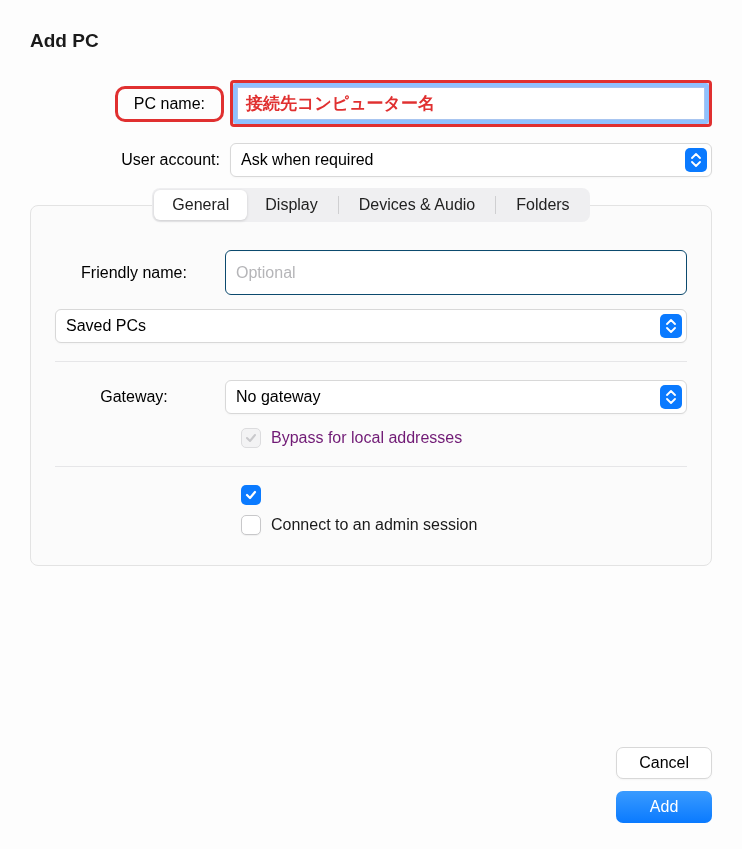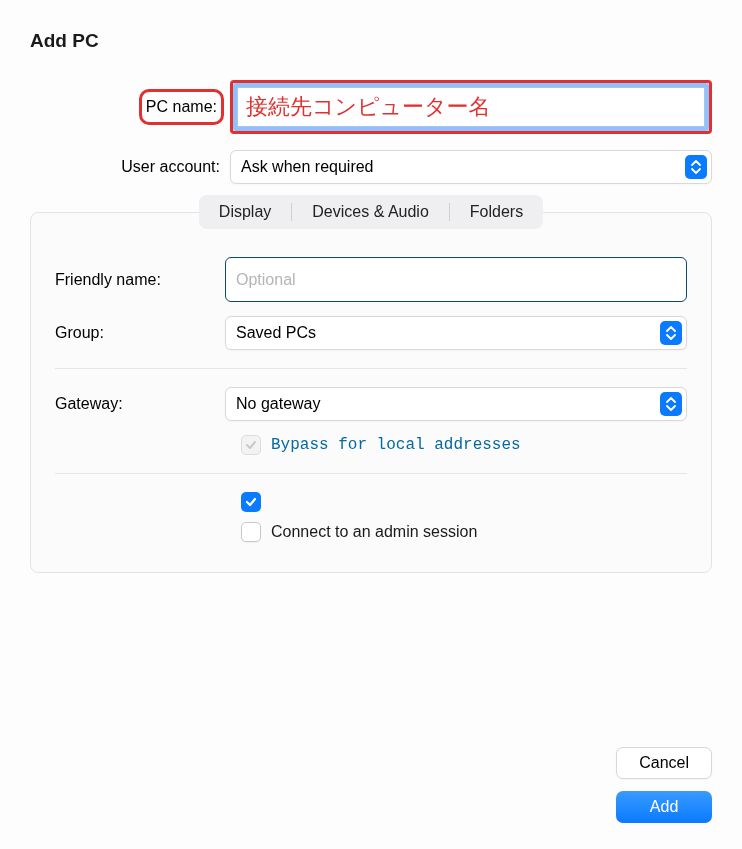--- a/index.html
+++ b/index.html
@@ -33,43 +33,43 @@
     }
     .row-control {
       flex: 1;
     }
 
     
     .pc-name-label-outline {
       display: inline-block;
       border: 3px solid #e03030;
       border-radius: 10px;
-      padding: 6px 4px;
+      padding: 6px 16px;
     }
     .pc-name-row .row-label { padding-right: 6px; }
     .pc-name-input-wrap {
       border: 3px solid #e03030;
       border-radius: 4px;
       padding: 0;
       flex: 1;
     }
     .pc-name-focus-ring {
       border: 4px solid rgba(10,120,255,0.45);
       border-radius: 3px;
       padding: 0;
     }
     .pc-name-inner {
       border: 1px solid #a8c5f0;
       background: #fff;
       padding: 4px 8px;
     }
     .pc-name-text {
       color: #e03030;
-      font-size: 22px;
-      font-weight: 400;
+      font-size: 17px;
+      font-weight: 700;
     }
 
     
     .select {
       position: relative;
       width: 100%;
       background: #fff;
       border: 1px solid #d8d8d8;
       border-radius: 6px;
       height: 32px;
@@ -136,21 +136,21 @@
 
     .panel-inner { padding: 0 24px; }
 
     .panel-row {
       display: flex;
       align-items: center;
       margin-bottom: 14px;
     }
     .panel-label {
       width: 170px;
-      text-align: left;
+      text-align: center;
       padding-right: 12px;
       font-size: 16px;
       color: #000;
     }
     .panel-control { flex: 1; }
 
     .text-input {
       width: 100%;
       height: 45px;
       border: 1px solid #0c4a6e;
@@ -191,21 +191,21 @@
     }
     .checkbox.unchecked {
       background: #fff;
       border: 1px solid #c8c8ca;
       box-shadow: 0 1px 1px rgba(0,0,0,0.05);
     }
     .checkbox.disabled {
       background: #f3f3f4;
       border: 1px solid #dcdcde;
     }
-    .disabled-label { color: #0369a1; font-family: Liberation Mono, monospace; }
+    .disabled-label { color: #701a75; }
 
     .footer {
       position: absolute;
       bottom: 26px;
       right: 30px;
       display: flex;
       gap: 12px;
       flex-direction: column;
     }
     .btn {
@@ -255,39 +255,39 @@
             <path d="M1 5 L5 1 L9 5 M1 9 L5 13 L9 9" stroke="#fff" stroke-width="1.8" fill="none" stroke-linecap="round" stroke-linejoin="round"></path>
           </svg>
       </span>
     </div>
   </div>
 </div>
 
 <div class="tabbed-panel">
   <div class="tabs-wrap">
     <div class="tabs">
+      <div class="tab active">General</div>
       <div class="tab">Display</div>
       <div class="tab-sep"></div>
       <div class="tab">Devices &amp; Audio</div>
       <div class="tab-sep"></div>
       <div class="tab">Folders</div>
     </div>
   </div>
 
   <div class="panel-inner">
 
     <div class="panel-row">
       <div class="panel-label">Friendly name:</div>
       <div class="panel-control">
         <input class="text-input" type="text" placeholder="Optional" style="">
       </div>
     </div>
 
     <div class="panel-row">
-      <div class="panel-label">Group:</div>
       <div class="panel-control">
         <div class="select">
           <span>Saved PCs</span>
           <span class="stepper">
             <svg width="10" height="14" viewBox="0 0 10 14">
                 <path d="M1 5 L5 1 L9 5 M1 9 L5 13 L9 9" stroke="#fff" stroke-width="1.8" fill="none" stroke-linecap="round" stroke-linejoin="round"></path>
               </svg>
           </span>
         </div>
       </div>

